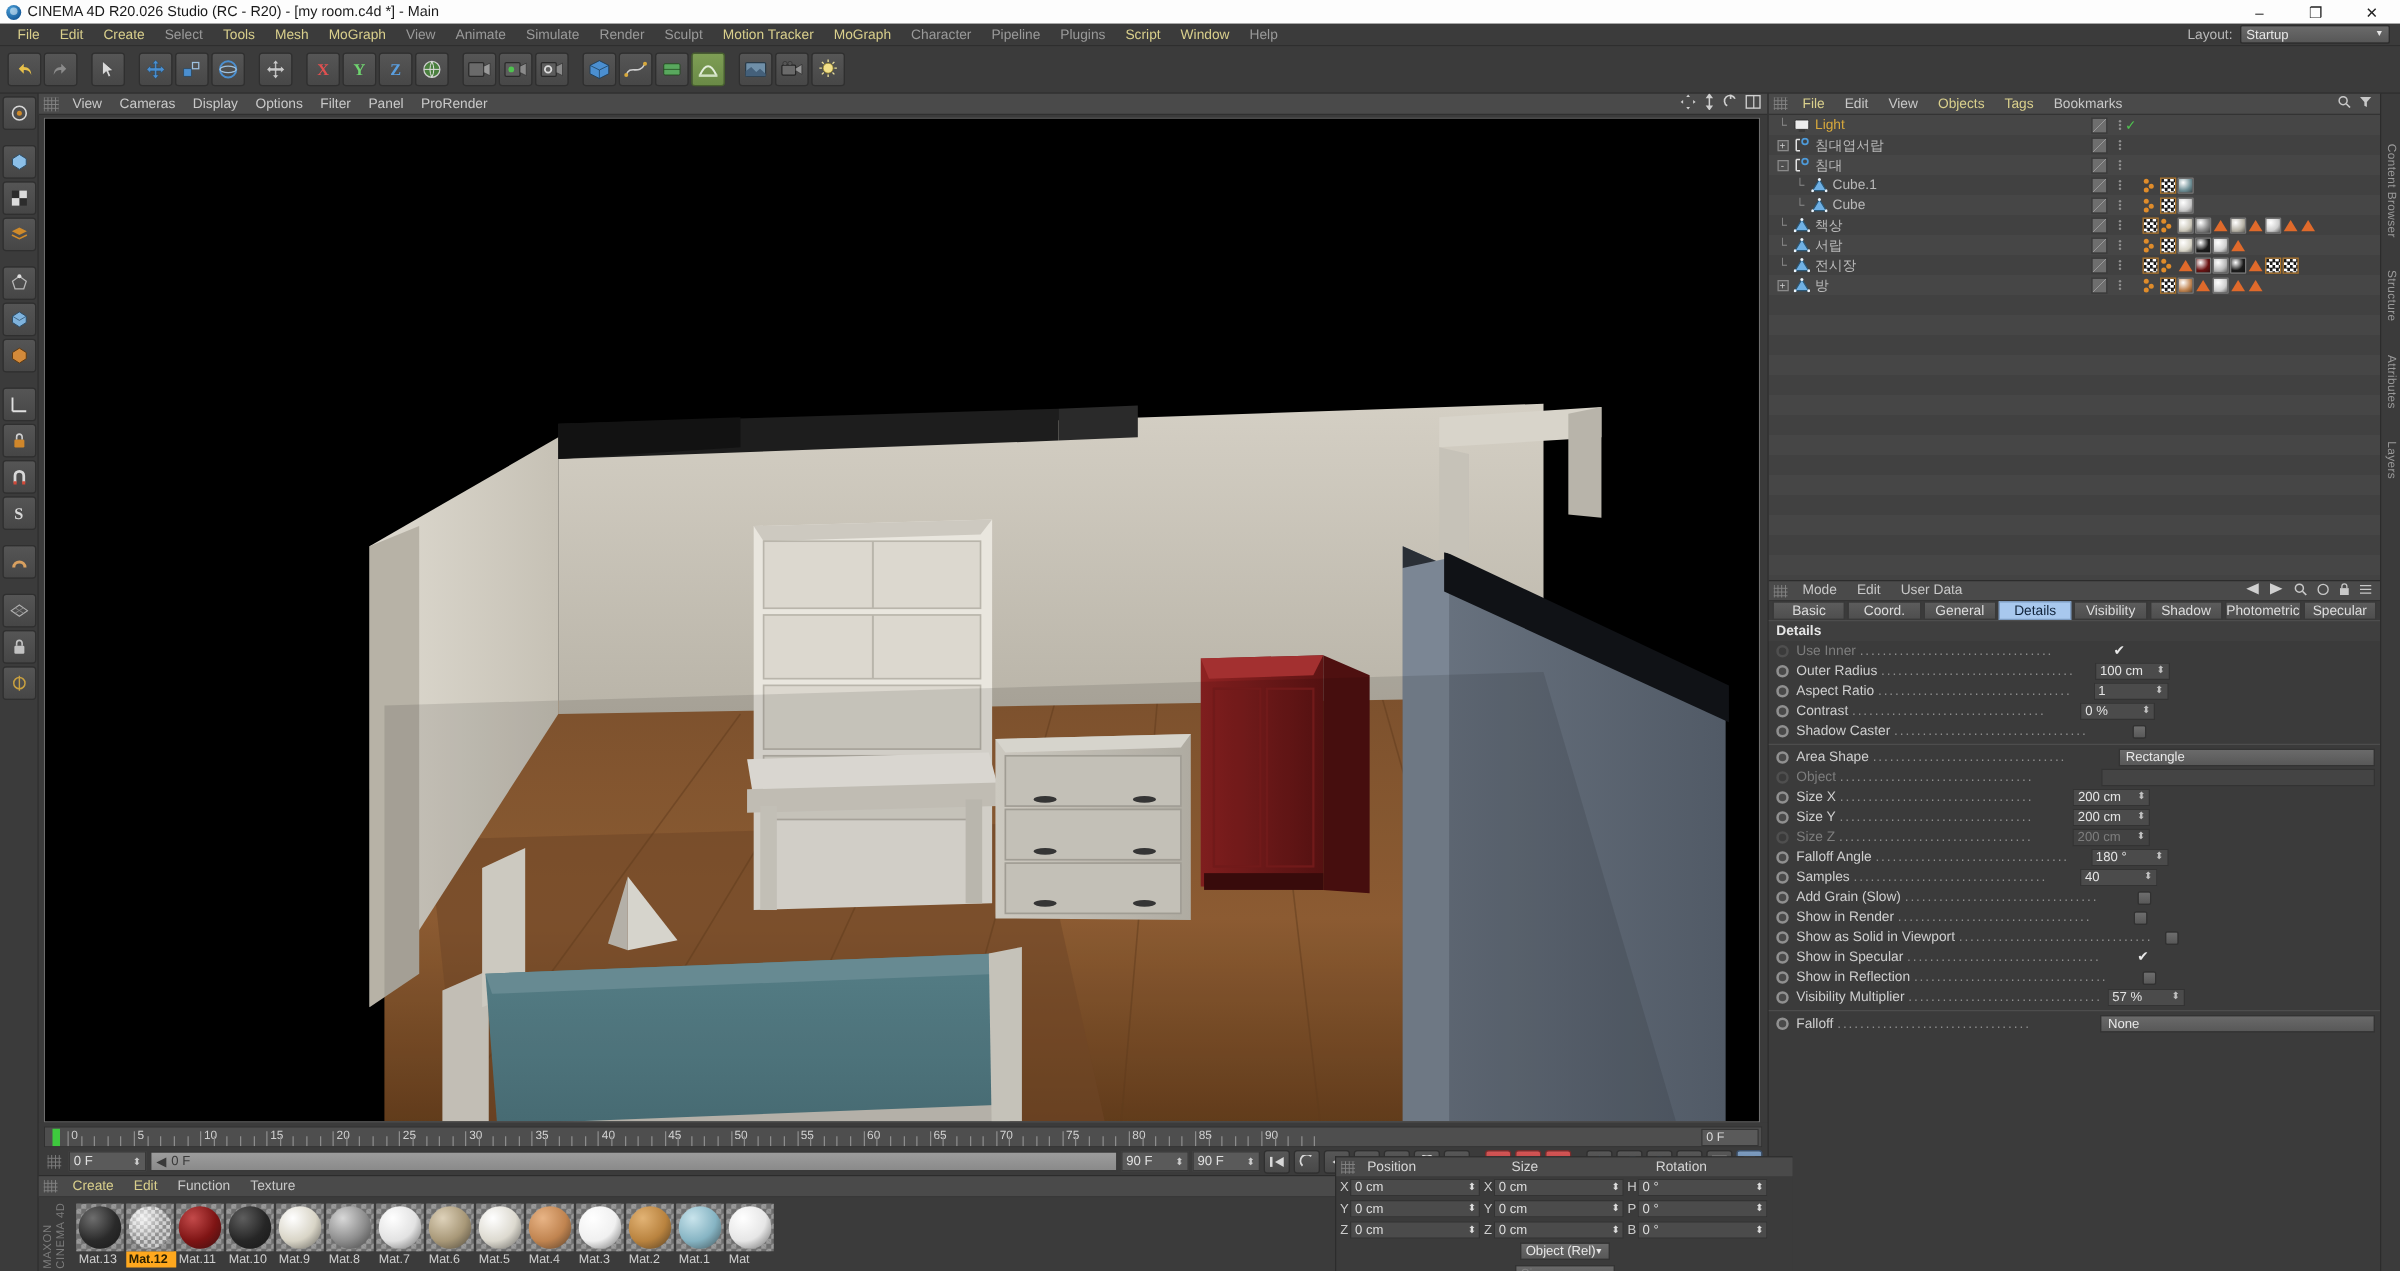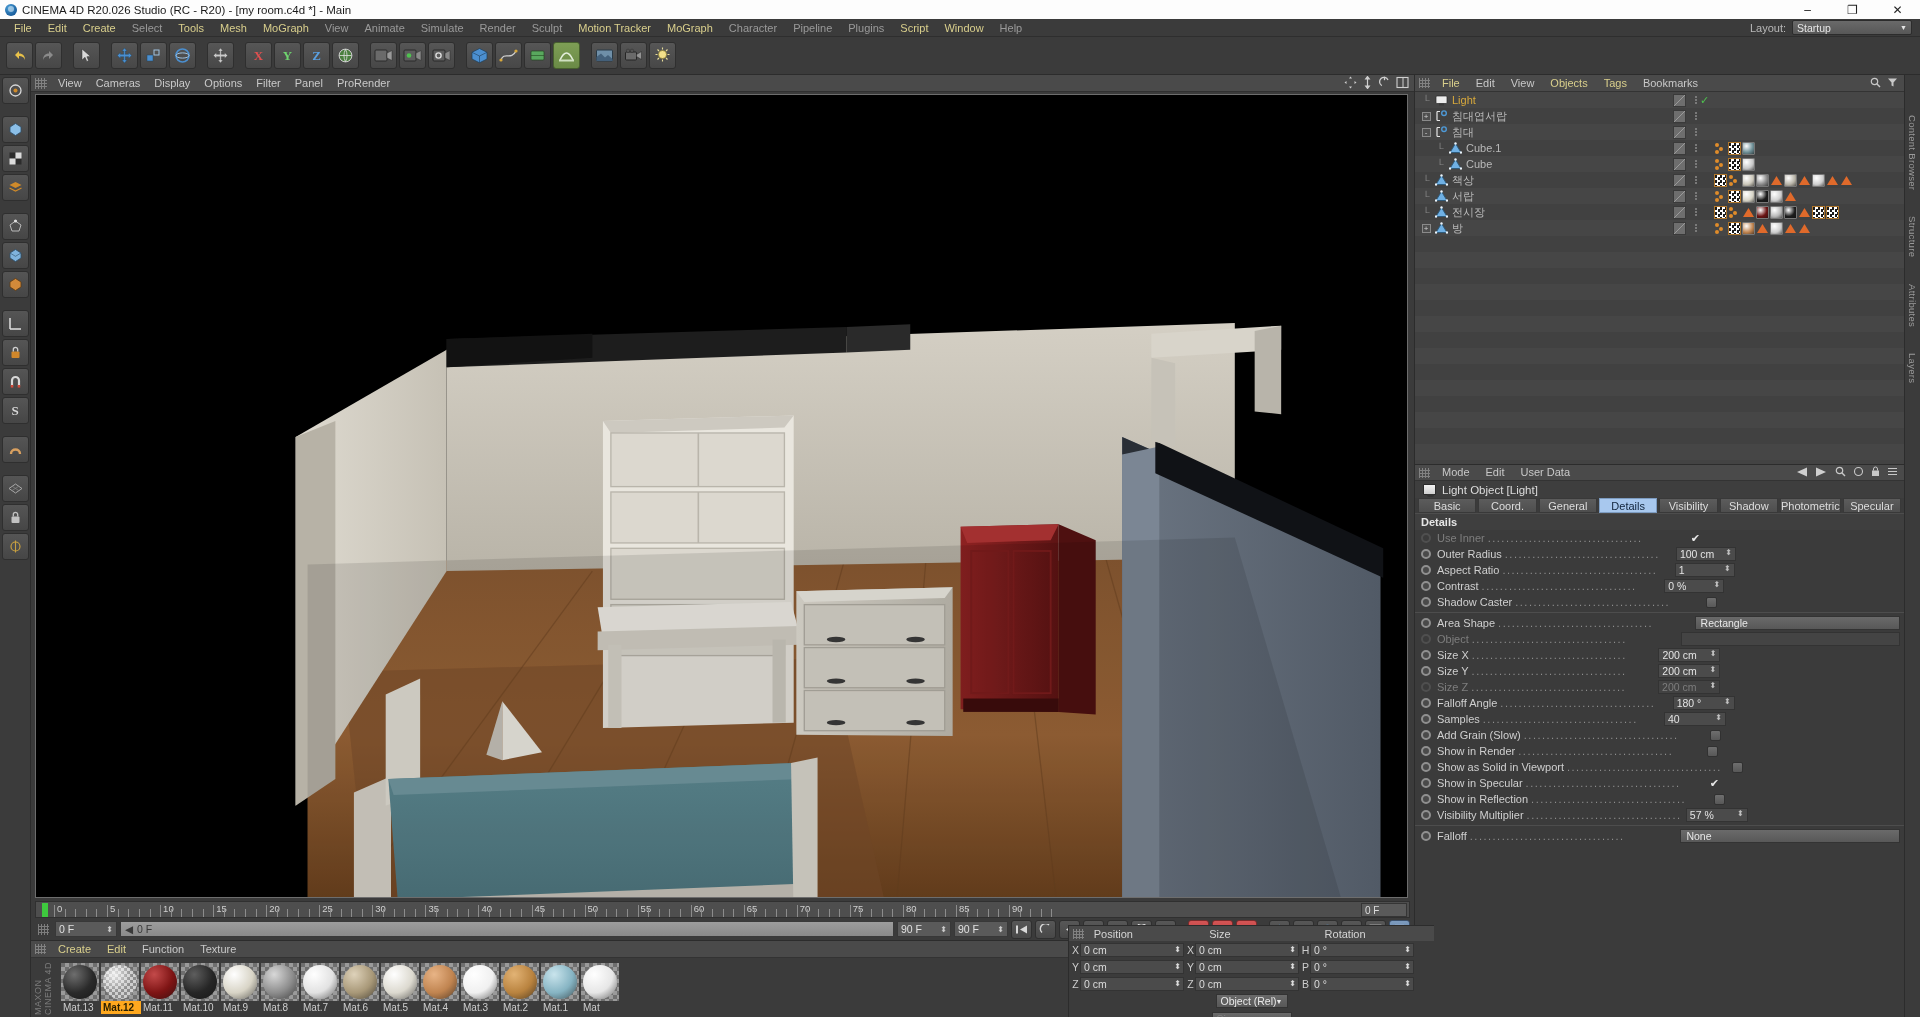--- a/index.html
+++ b/index.html
@@ -1414,24 +1414,20 @@
               </svg>
           </span>
           <span>
             <svg width="11" height="11" viewBox="0 0 11 11">
                 <path d="M1 2.5 H10 M1 5.5 H10 M1 8.5 H10" stroke="#c8c8c8" stroke-width="1.1"></path>
               </svg>
           </span>
         </div>
       </div>
 
-      <div class="attrobj">
-        <span class="lightico"></span>
-        <span>Light Object [Light]</span>
-      </div>
 
       <div class="tabsrow" id="attr-tabs-1">
           <div class="atab">Basic</div>
           <div class="atab">Coord.</div>
           <div class="atab">General</div>
           <div class="atab active">Details</div>
           <div class="atab">Visibility</div>
           <div class="atab">Shadow</div>
           <div class="atab">Photometric</div>
           <div class="atab">Specular</div>

